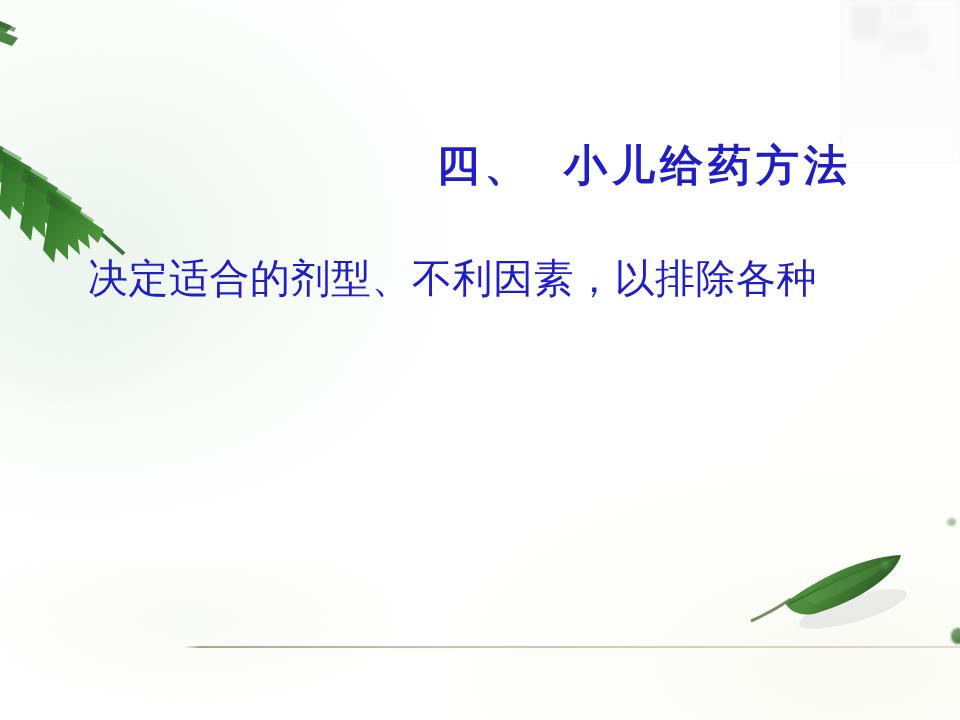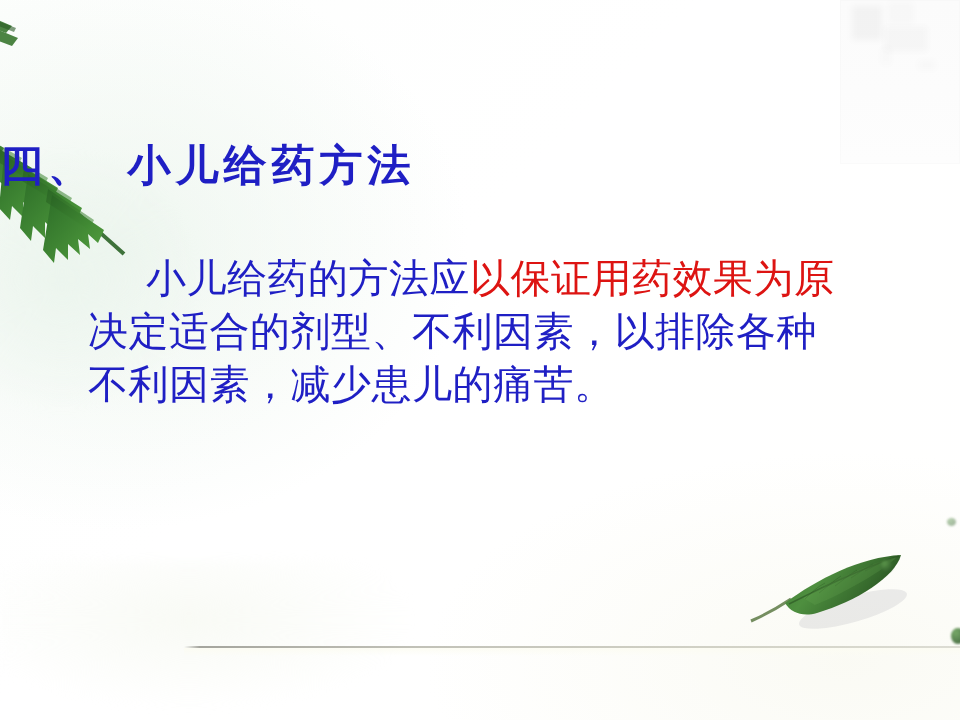--- a/index.html
+++ b/index.html
@@ -117,21 +117,21 @@
     height: 8px;
     background: linear-gradient(180deg, rgba(252,252,242,0.9), rgba(255,255,255,0));
   }
 
   
   .title {
     position: absolute;
     left: 0;
     top: 140px;
     width: 852px;
-    text-align: left;
+    text-align: right;
     color: #1f1fc4;
     font-weight: bold;
     font-size: 43px;
     letter-spacing: 5px;
     line-height: 52px;
     white-space: pre;
     font-family: "Liberation Serif", "DejaVu Serif", serif;
   }
 
   .body-block {
@@ -251,18 +251,16 @@
   <div class="leaf-dot dot-a"></div>
   <div class="leaf-dot dot-b"></div>
   <div class="leaf-dot dot-c"></div>
 
   <div class="divider-glow"></div>
   <div class="divider"></div>
 
   <div class="title">四、  小儿给药方法</div>
 
   <div class="body-block">
-    <p><span class="indent"></span><span class="blu">小儿给药的方法应</span><span class="hl">以保证用药效果为原</span></p>
     <p><span class="blu">决定适合的剂型、不利因素，以排除各种</span></p>
-    <p><span class="blu">不利因素，减少患儿的痛苦。</span></p>
   </div>
 
 </div>
 
 </body></html>

